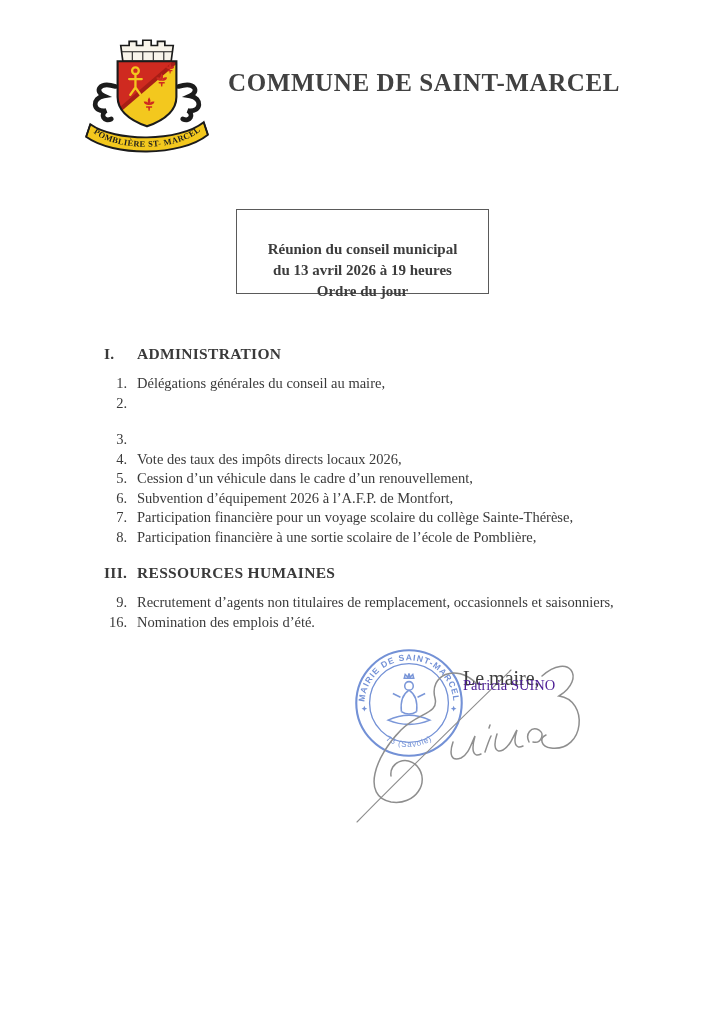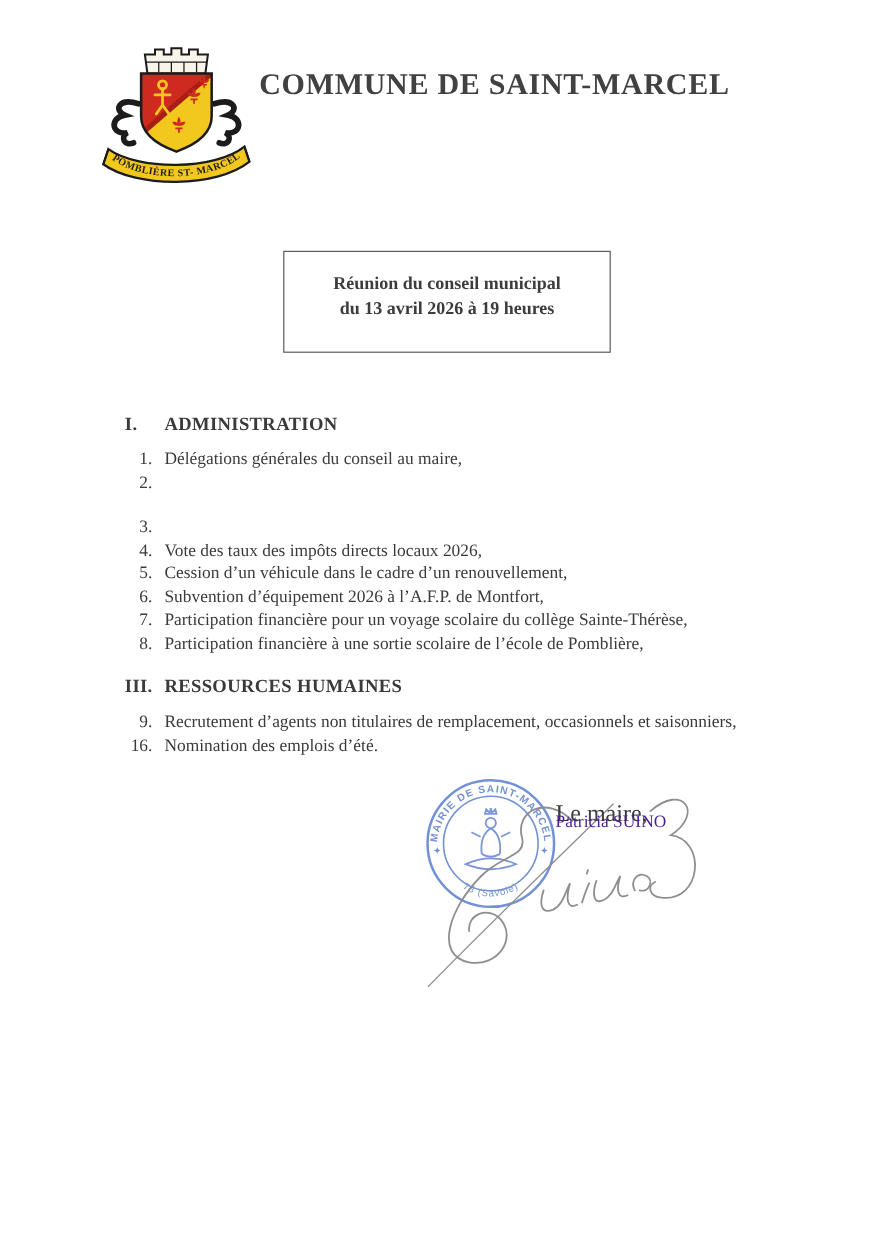--- a/index.html
+++ b/index.html
@@ -2,27 +2,27 @@
 <html><head>
 <meta charset="utf-8">
 <style>
   html,body{margin:0;padding:0;background:#ffffff;}
   .page{
     position:relative;width:728px;height:1030px;background:#ffffff;
     font-family:"Liberation Serif", serif;color:#3a3a3a;overflow:hidden;
   }
   .logo{position:absolute;left:84px;top:36px;width:126px;height:124px;}
   .title{
-    position:absolute;left:212px;top:53px;margin:4px;
+    position:absolute;left:212px;top:53px;margin:16px;
     font-size:25px;font-weight:bold;letter-spacing:0.6px;color:#414141;white-space:nowrap;
   }
   .meeting-box{
-    position:absolute;left:236px;top:209px;width:273px;height:85px;
+    position:absolute;left:236px;top:209px;width:253px;height:85px;
     border:1.5px solid #5a5a5a;box-sizing:border-box;text-align:center;
-    font-weight:bold;font-size:15px;line-height:21px;padding-top:17px;color:#3c3c3c;
+    font-weight:bold;font-size:15px;line-height:21px;padding-top:29px;color:#3c3c3c;
   }
   .agenda{position:absolute;left:0;top:345px;width:728px;}
   .section{margin-bottom:17px;}
   .section-heading{
     display:flex;padding-left:104px;font-weight:bold;font-size:15.5px;
     letter-spacing:0.3px;color:#3a3a3a;margin-bottom:11px;
   }
   .section-heading .numeral{width:33px;flex:none;}
   .item{display:flex;padding-left:103px;font-size:14.5px;line-height:19.5px;color:#3a3a3a;}
   .item .inum{width:24px;text-align:right;margin-right:10px;flex:none;}
@@ -85,20 +85,21 @@
         <textPath href="#bannerPath" startOffset="50%" text-anchor="middle">POMBLIÈRE ST- MARCEL</textPath>
       </text>
     </g>
   </svg>
 
   <h1 class="title">COMMUNE DE SAINT-MARCEL</h1>
 
   <div class="meeting-box">
     <div>Réunion du conseil municipal</div>
     <div>du 13 avril 2026 à 19 heures</div>
+    <div>Ordre du jour</div>
   </div>
 
   <div class="agenda">
 
     <div class="section">
       <div class="section-heading">
         <span class="numeral">I.</span>
         <span class="stitle">ADMINISTRATION</span>
       </div>
       <div class="item">

